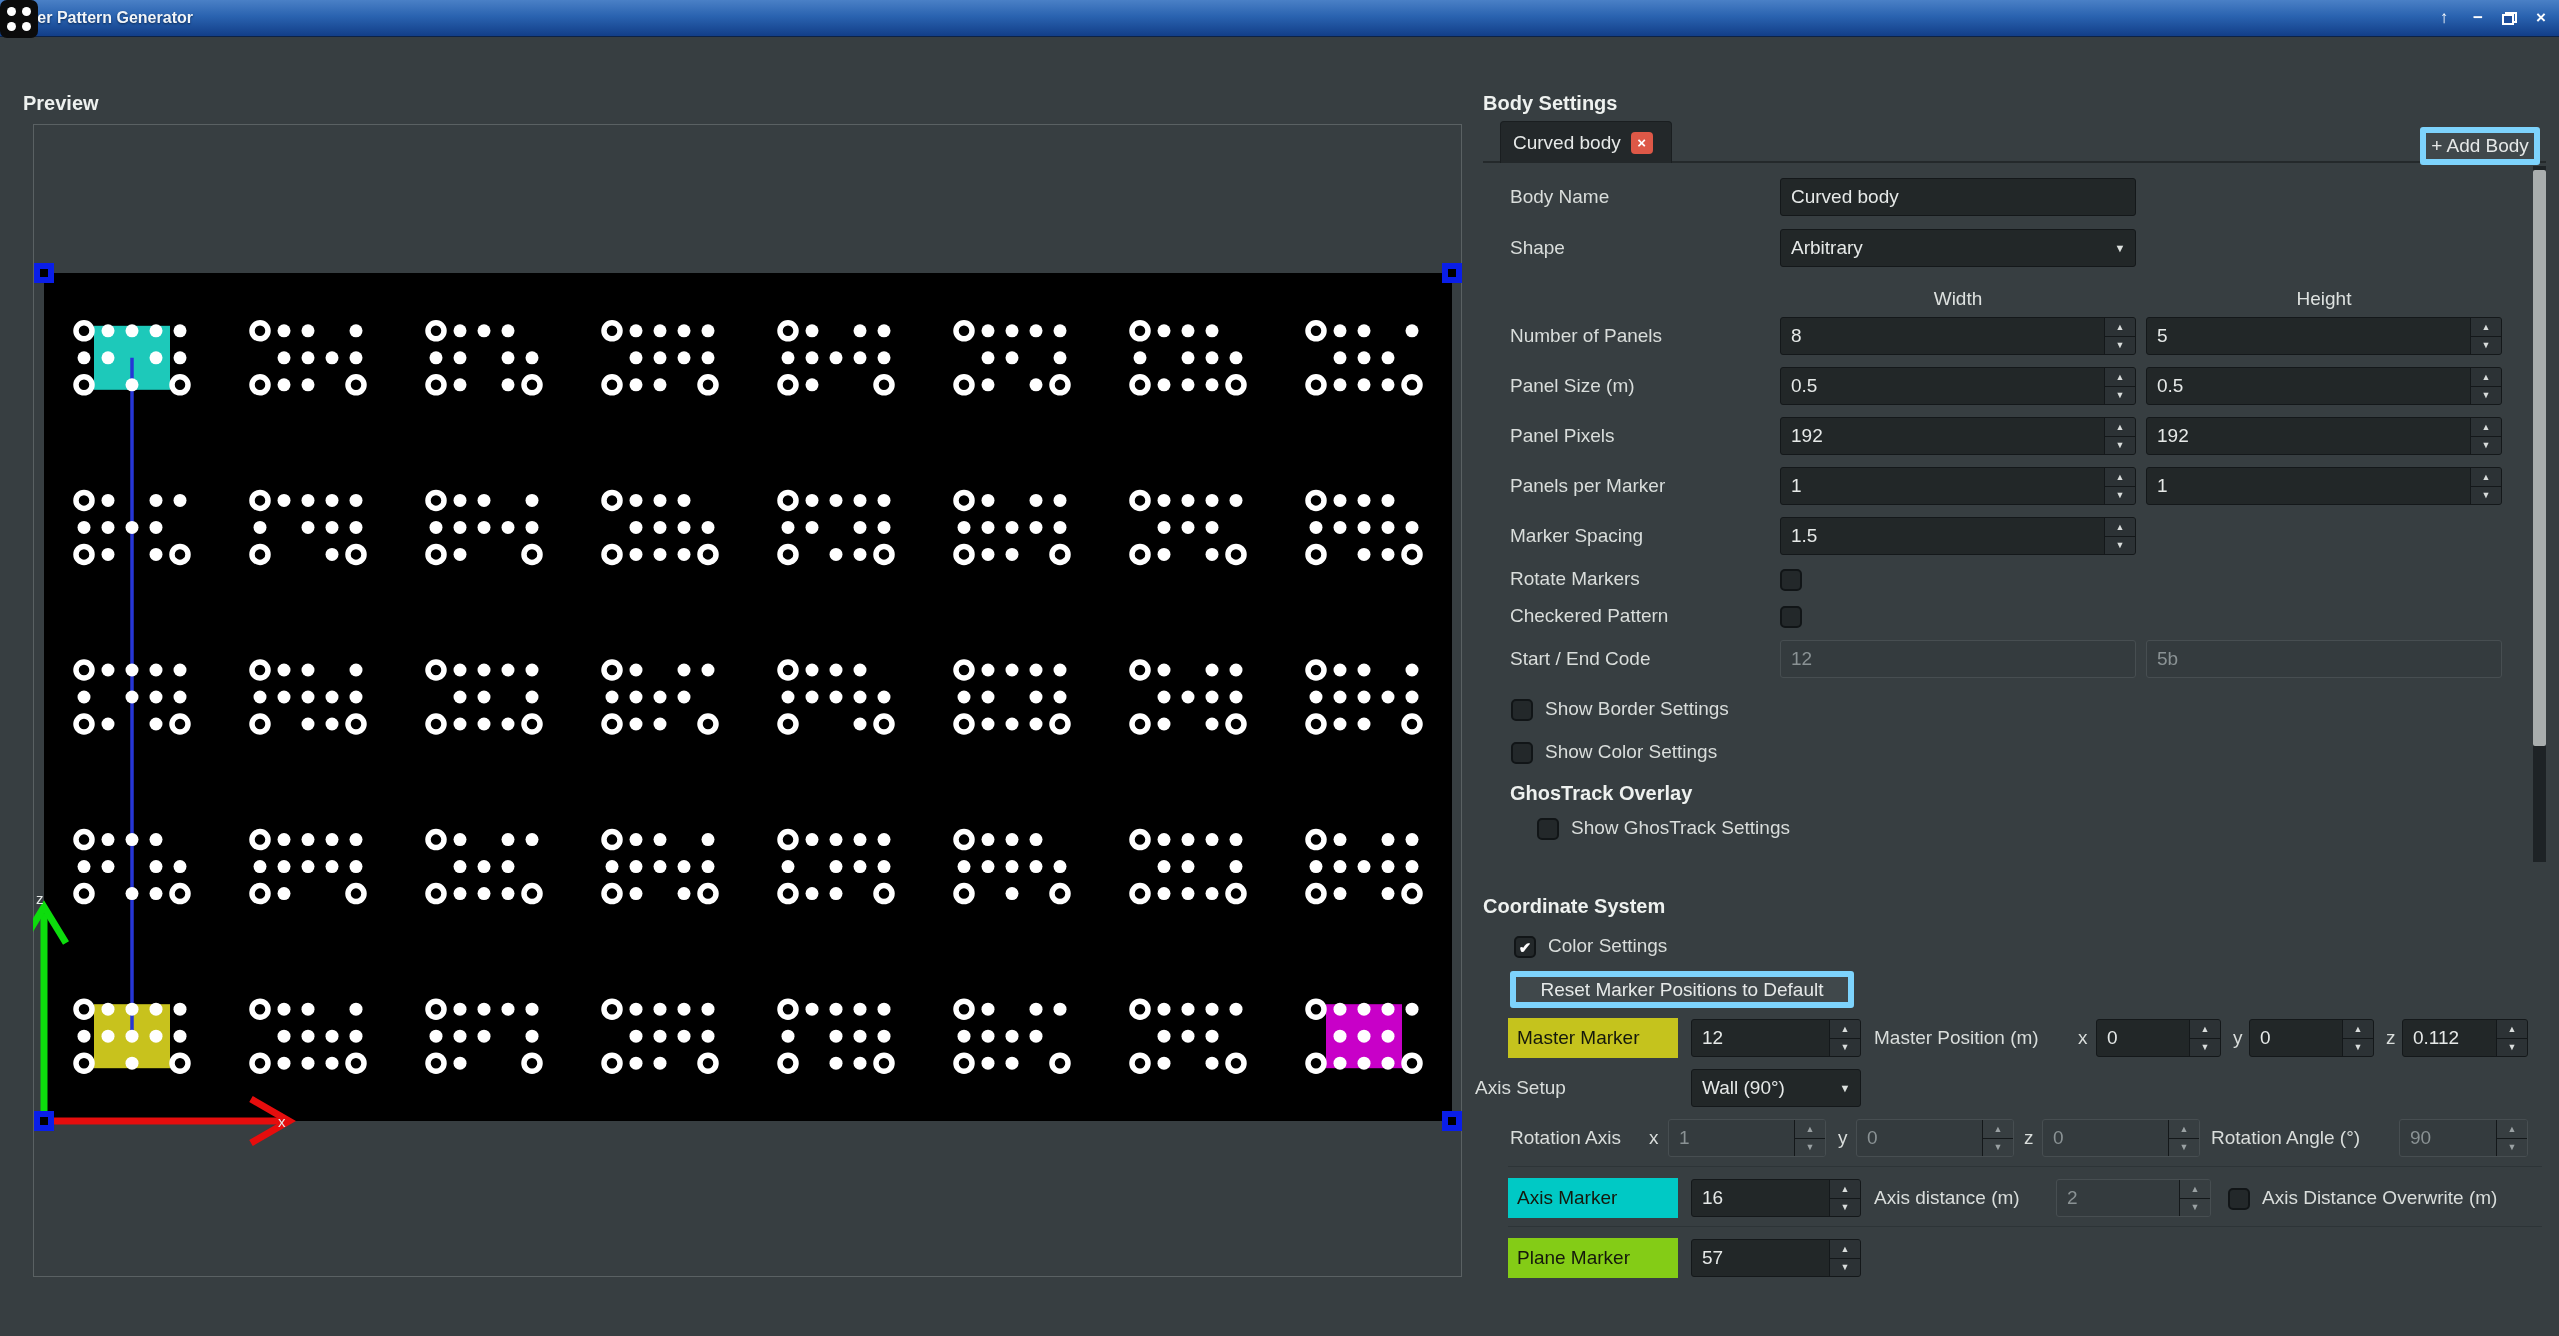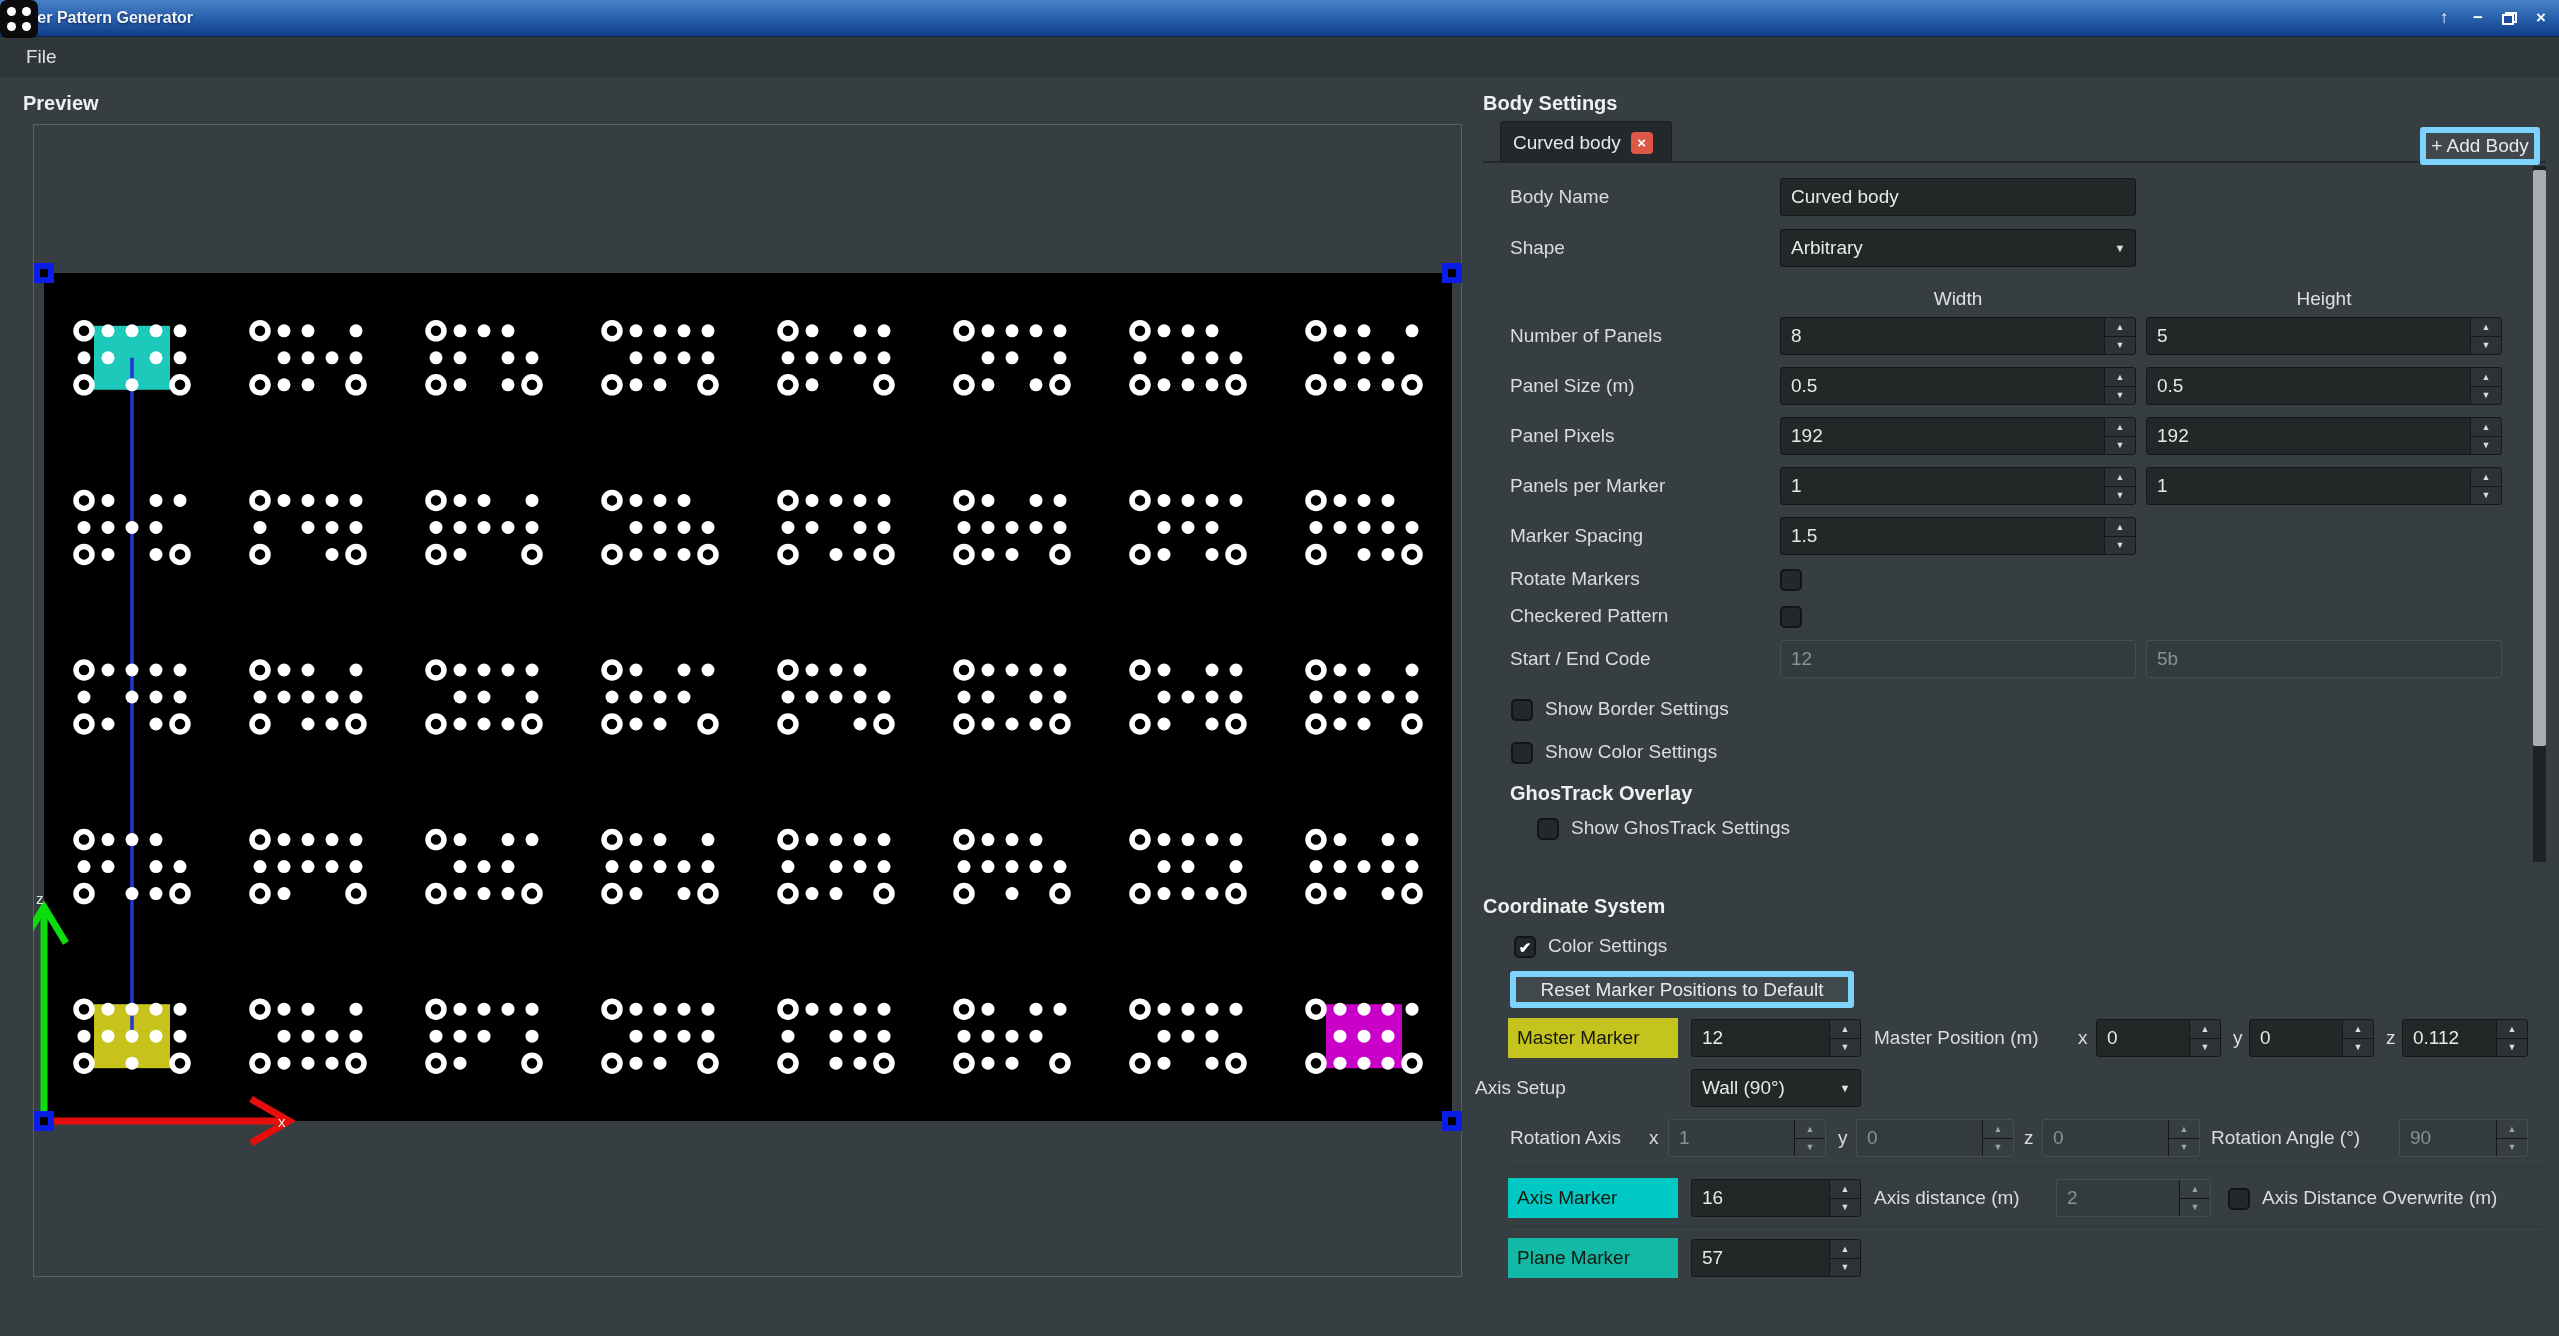--- a/index.html
+++ b/index.html
@@ -78,23 +78,20 @@
       <span class="win-btn">×</span>
     </div>
   </div>
   <div class="app-icon">
     <i style="left:7px;top:7px"></i>
       <i style="left:22px;top:7px"></i>
     <i style="left:7px;top:22px"></i>
       <i style="left:22px;top:22px"></i>
   </div>
 
-  <div class="menubar">
-    <span class="menu-item">File</span>
-  </div>
 
   <div class="hdr-bold" style="left:23px;top:92px">Preview</div>
   <svg id="preview-svg" style="position:absolute;left:33px;top:124px" width="1429" height="1153" viewBox="0 0 1429 1153">
       <rect x="0.5" y="0.5" width="1428" height="1152" fill="none" stroke="#5a6163"></rect>
       <rect x="11" y="149" width="1408" height="848" fill="#000000"></rect>
       <rect x="61" y="201.8" width="76" height="64" fill="#1dc9ba"></rect>
       <rect x="61" y="880.1999999999999" width="76" height="64" fill="#c8c21d"></rect>
       <rect x="1293" y="880.1999999999999" width="76" height="64" fill="#c800c8"></rect>
       <line x1="99" y1="233.8" x2="99" y2="912.1999999999999" stroke="#2636d6" stroke-width="3.5"></line>
       <g>
@@ -914,21 +911,21 @@
     <div class="spin">
         <div class="sp">▲</div>
         <div class="sp">▼</div>
       </div>
   </div>
   <span class="cb" style="left:2228px;top:1188px"></span>
   <div class="lbl" style="left:2262px;top:1179px">Axis Distance Overwrite (m)</div>
 
   <div class="sep" style="left:1508px;top:1226px;width:1034px"></div>
 
-  <div class="chip" id="chip-plane" style="left: 1508px; top: 1238px; background: #14b8a6;">Plane Marker</div>
+  <div class="chip" id="chip-plane" style="left: 1508px; top: 1238px; background: #84cc16;">Plane Marker</div>
   <div class="inp" style="left:1691px;top:1239px;width:170px">
     <input value="57" style="">
     <div class="spin">
         <div class="sp">▲</div>
         <div class="sp">▼</div>
       </div>
   </div>
 
 </div>
 

